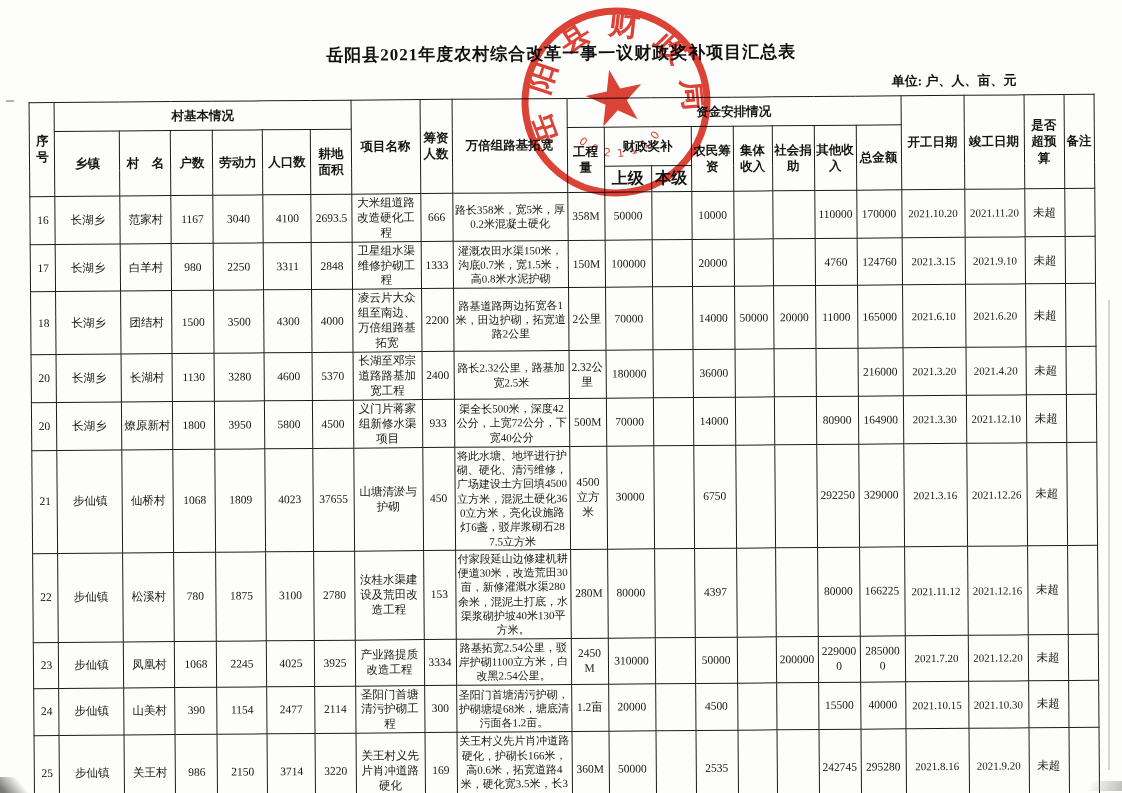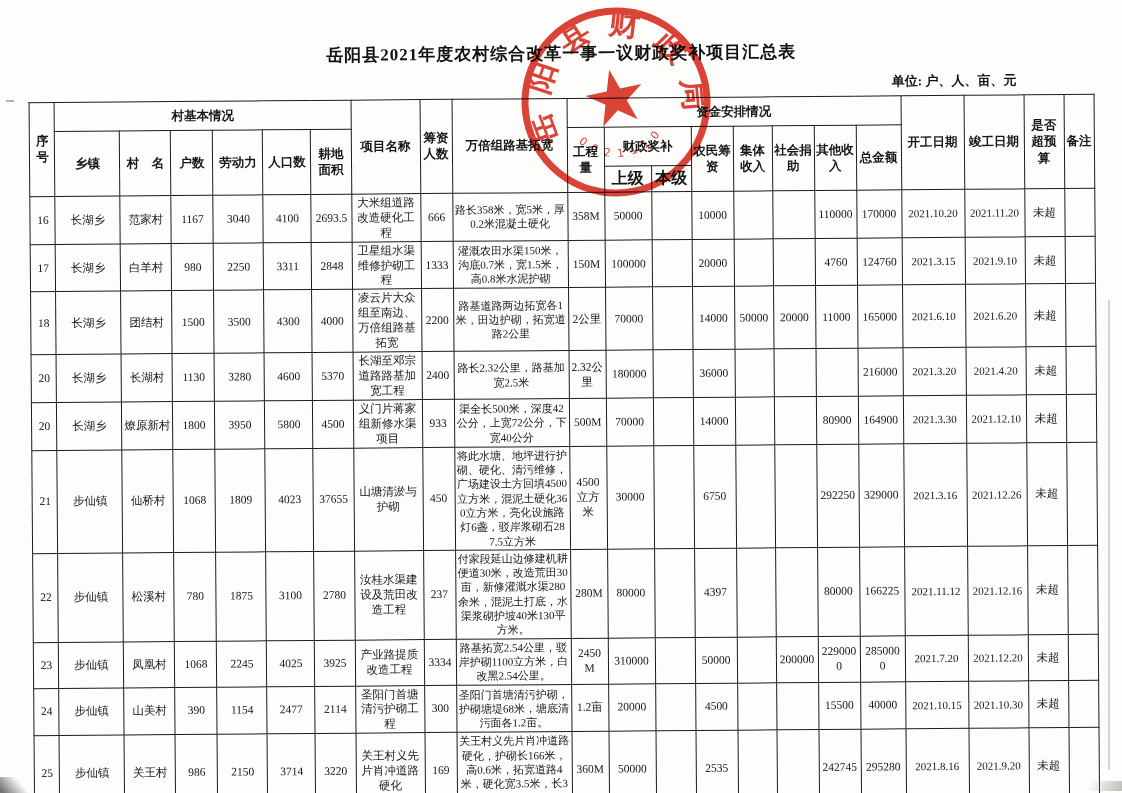--- a/index.html
+++ b/index.html
@@ -266,21 +266,21 @@
         </tr>
         <tr>
           <td>22</td>
           <td>步仙镇</td>
           <td>松溪村</td>
           <td>780</td>
           <td>1875</td>
           <td>3100</td>
           <td>2780</td>
           <td>汝桂水渠建设及荒田改造工程</td>
-          <td>237</td>
+          <td>153</td>
           <td>付家段延山边修建机耕便道30米，改造荒田30亩，新修灌溉水渠280余米，混泥土打底，水渠浆砌护坡40米130平方米。</td>
           <td>280M</td>
           <td>80000</td>
           <td></td>
           <td>4397</td>
           <td></td>
           <td></td>
           <td>80000</td>
           <td>166225</td>
           <td>2021.11.12</td>

